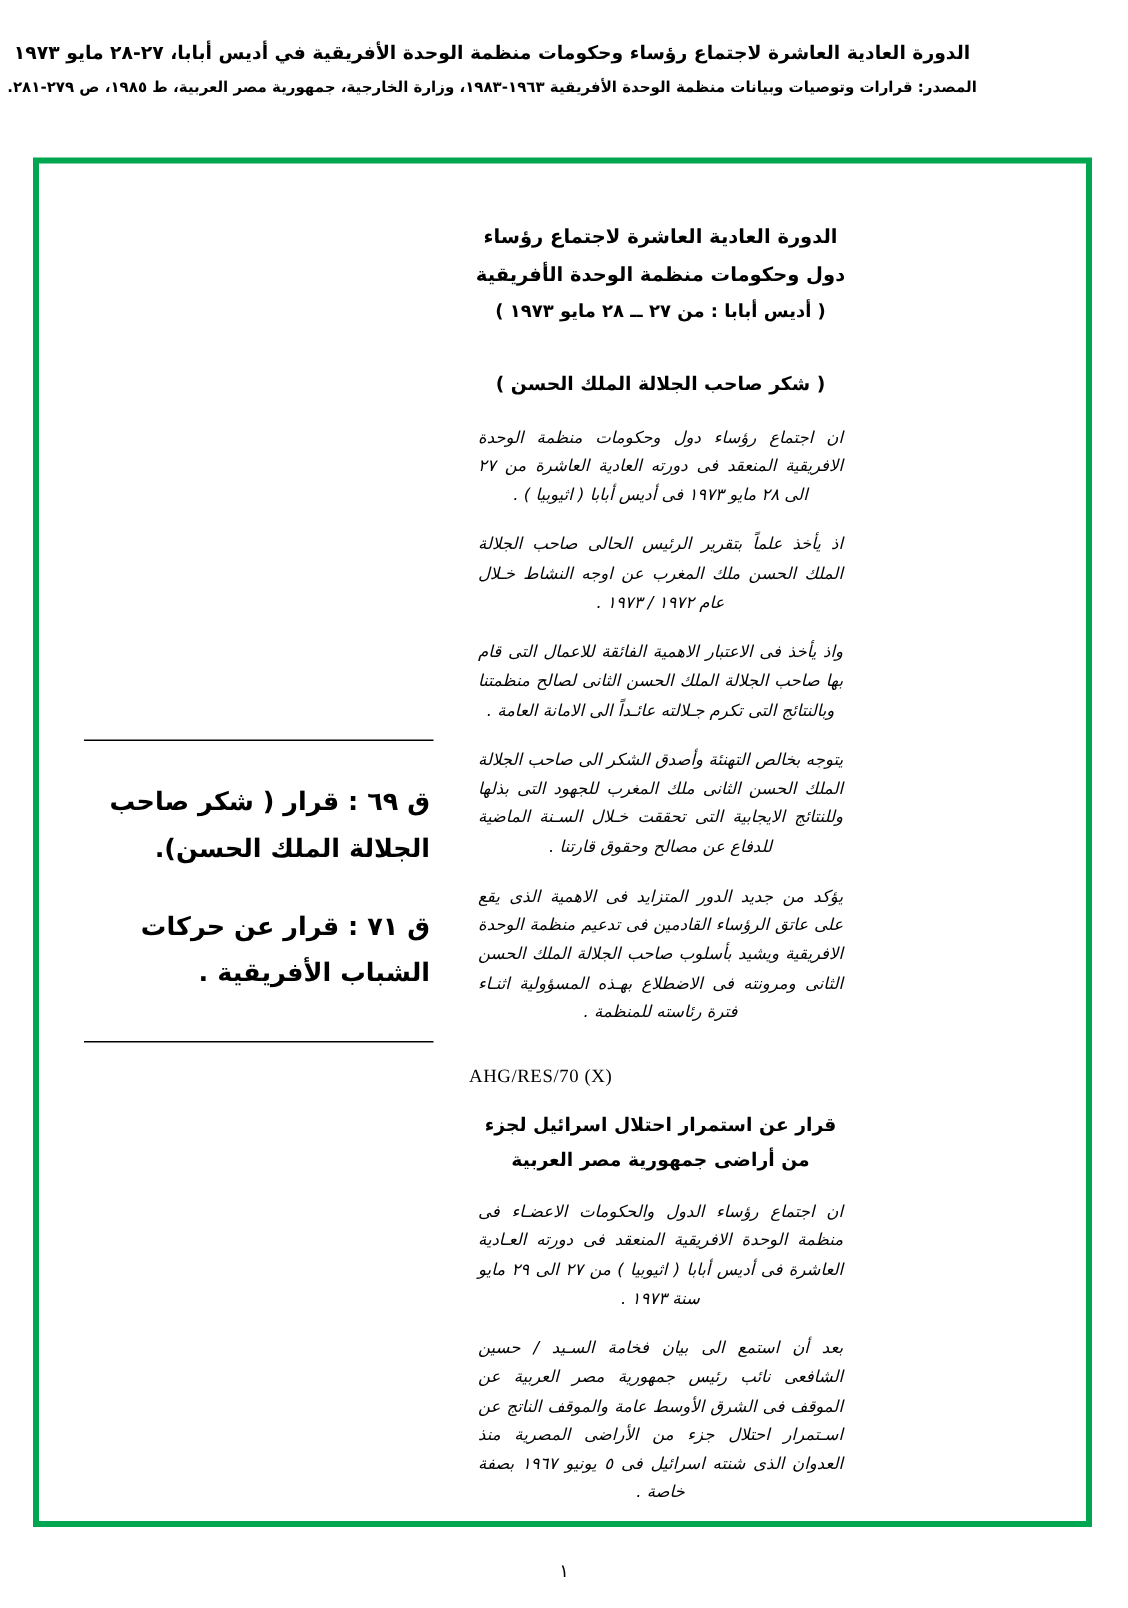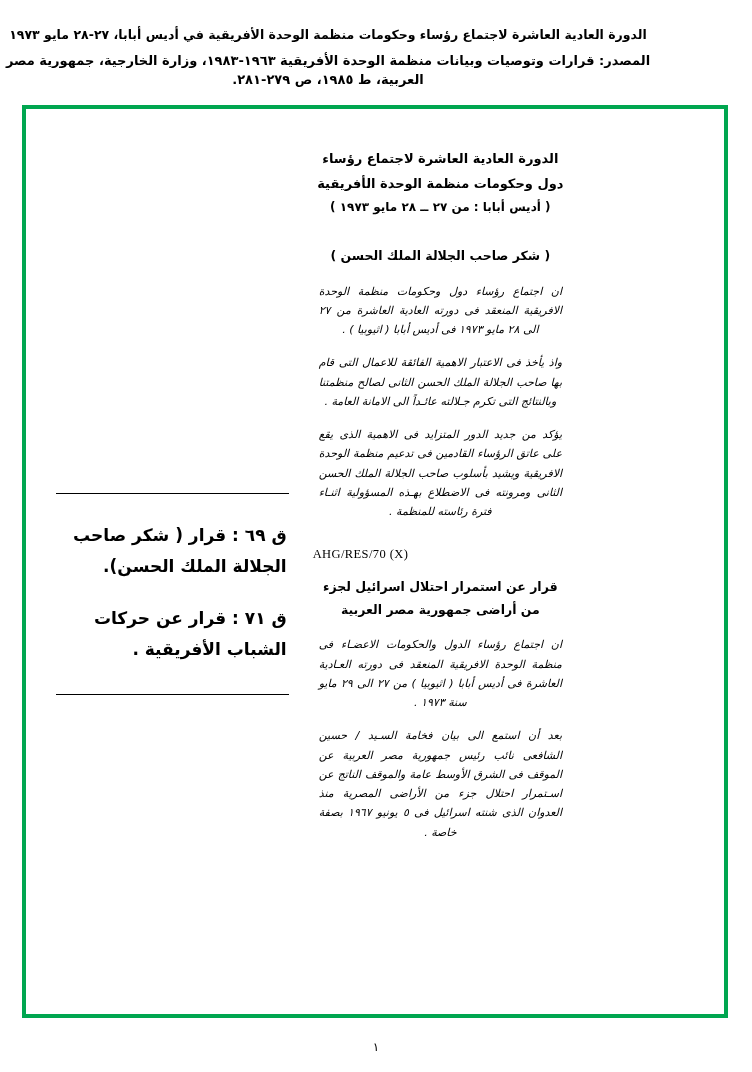--- a/index.html
+++ b/index.html
@@ -25,21 +25,21 @@
     text-align: center;
     direction: rtl;
   }
   .doc-header .hdr-title {
     font-size: 12.5px;
     font-weight: bold;
     line-height: 1.4;
     letter-spacing: 0px;
   }
   .doc-header .hdr-source {
-    font-size: 13px;
+    font-size: 10px;
     font-weight: bold;
     line-height: 1.5;
     margin-top: 7px;
   }
 
   
   .green-frame {
     position: absolute;
     top: 105px;
     left: 22px;
@@ -179,21 +179,23 @@
       <div class="title-block">
         <span class="t-line t-line1">الدورة العادية العاشرة لاجتماع رؤساء</span>
         <span class="t-line t-line2">دول وحكومات منظمة الوحدة الأفريقية</span>
         <span class="t-line t-line3">( أديس أبابا : من ٢٧ ــ ٢٨ مايو ١٩٧٣ )</span>
       </div>
 
       <div class="res-title">
         <span class="rt-line">( شكر صاحب الجلالة الملك الحسن )</span>
       </div>
       <p class="para">ان اجتماع رؤساء دول وحكومات منظمة الوحدة الافريقية المنعقد فى دورته العادية العاشرة من ٢٧ الى ٢٨ مايو ١٩٧٣ فى أديس أبابا ( اثيوبيا ) .</p>
+      <p class="para">اذ يأخذ علماً بتقرير الرئيس الحالى صاحب الجلالة الملك الحسن ملك المغرب عن اوجه النشاط خـلال عام ١٩٧٢ / ١٩٧٣ .</p>
       <p class="para">واذ يأخذ فى الاعتبار الاهمية الفائقة للاعمال التى قام بها صاحب الجلالة الملك الحسن الثانى لصالح منظمتنا وبالنتائج التى تكرم جـلالته عائـداً الى الامانة العامة .</p>
+      <p class="para">يتوجه بخالص التهنئة وأصدق الشكر الى صاحب الجلالة الملك الحسن الثانى ملك المغرب للجهود التى بذلها وللنتائج الايجابية التى تحققت خـلال السـنة الماضية للدفاع عن مصالح وحقوق قارتنا .</p>
       <p class="para">يؤكد من جديد الدور المتزايد فى الاهمية الذى يقع على عاتق الرؤساء القادمين فى تدعيم منظمة الوحدة الافريقية ويشيد بأسلوب صاحب الجلالة الملك الحسن الثانى ومرونته فى الاضطلاع بهـذه المسؤولية اثنـاء فترة رئاسته للمنظمة .</p>
 
       <div class="res-code second">AHG/RES/70  (X)</div>
       <div class="res-title">
         <span class="rt-line">قرار عن استمرار احتلال اسرائيل لجزء</span>
         <span class="rt-line">من أراضى جمهورية مصر العربية</span>
       </div>
       <p class="para">ان اجتماع رؤساء الدول والحكومات الاعضـاء فى منظمة الوحدة الافريقية المنعقد فى دورته العـادية العاشرة فى أديس أبابا ( اثيوبيا ) من ٢٧ الى ٢٩ مايو سنة ١٩٧٣ .</p>
       <p class="para">بعد أن استمع الى بيان فخامة السـيد / حسين الشافعى نائب رئيس جمهورية مصر العربية عن الموقف فى الشرق الأوسط عامة والموقف الناتج عن اسـتمرار احتلال جزء من الأراضى المصرية منذ العدوان الذى شنته اسرائيل فى ٥ يونيو ١٩٦٧ بصفة خاصة .</p>
     </div>

